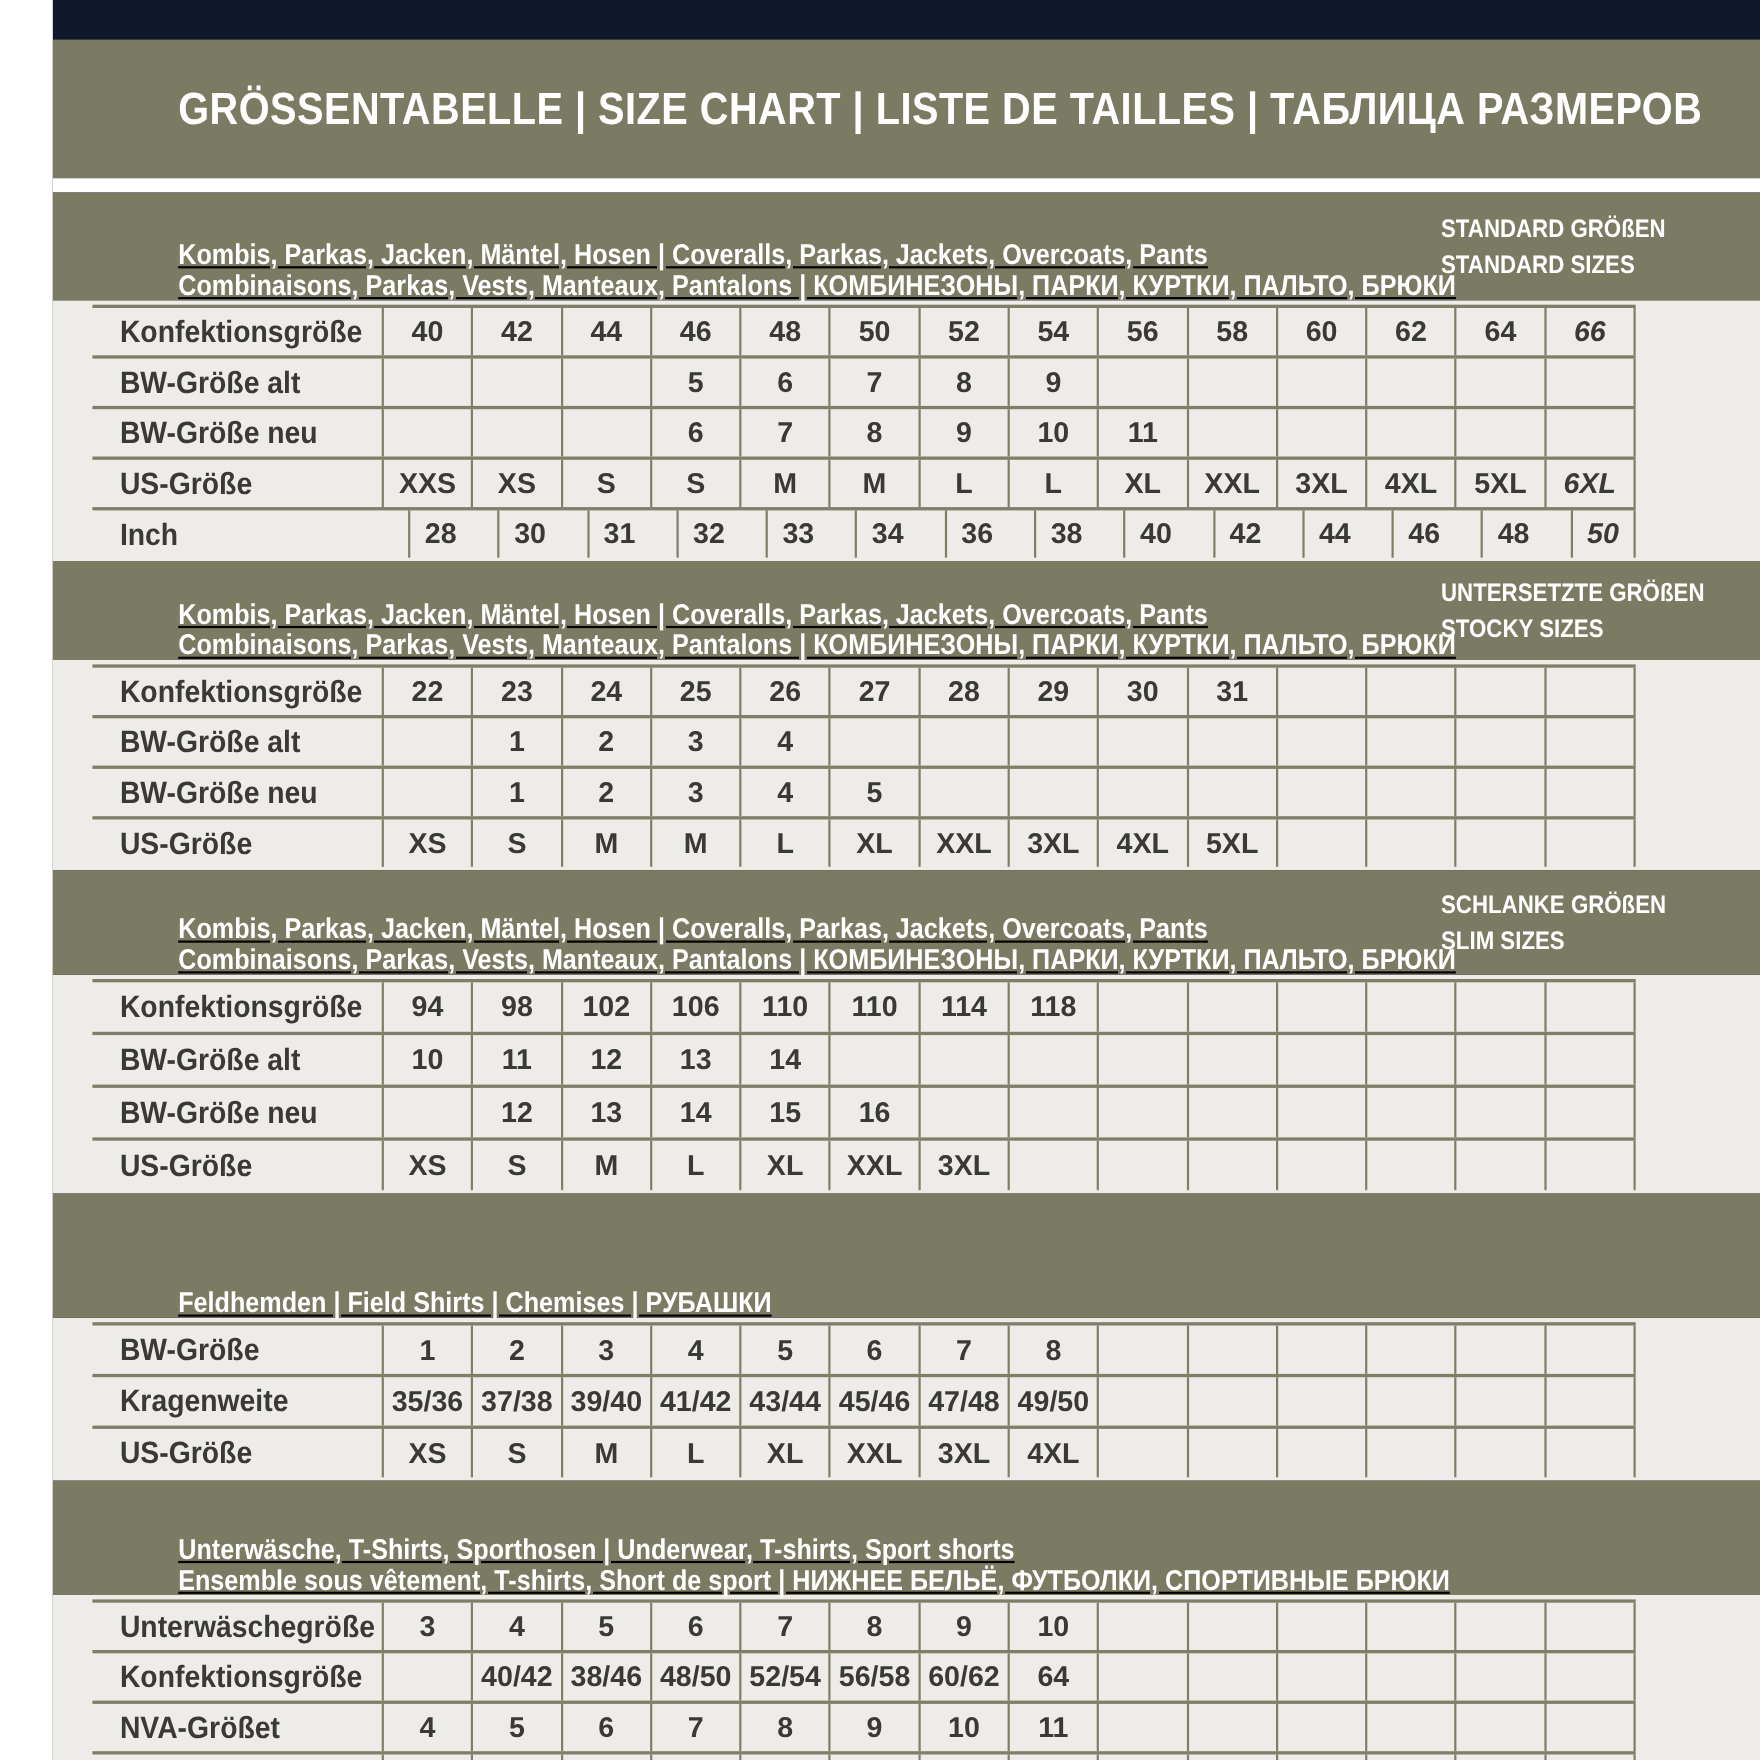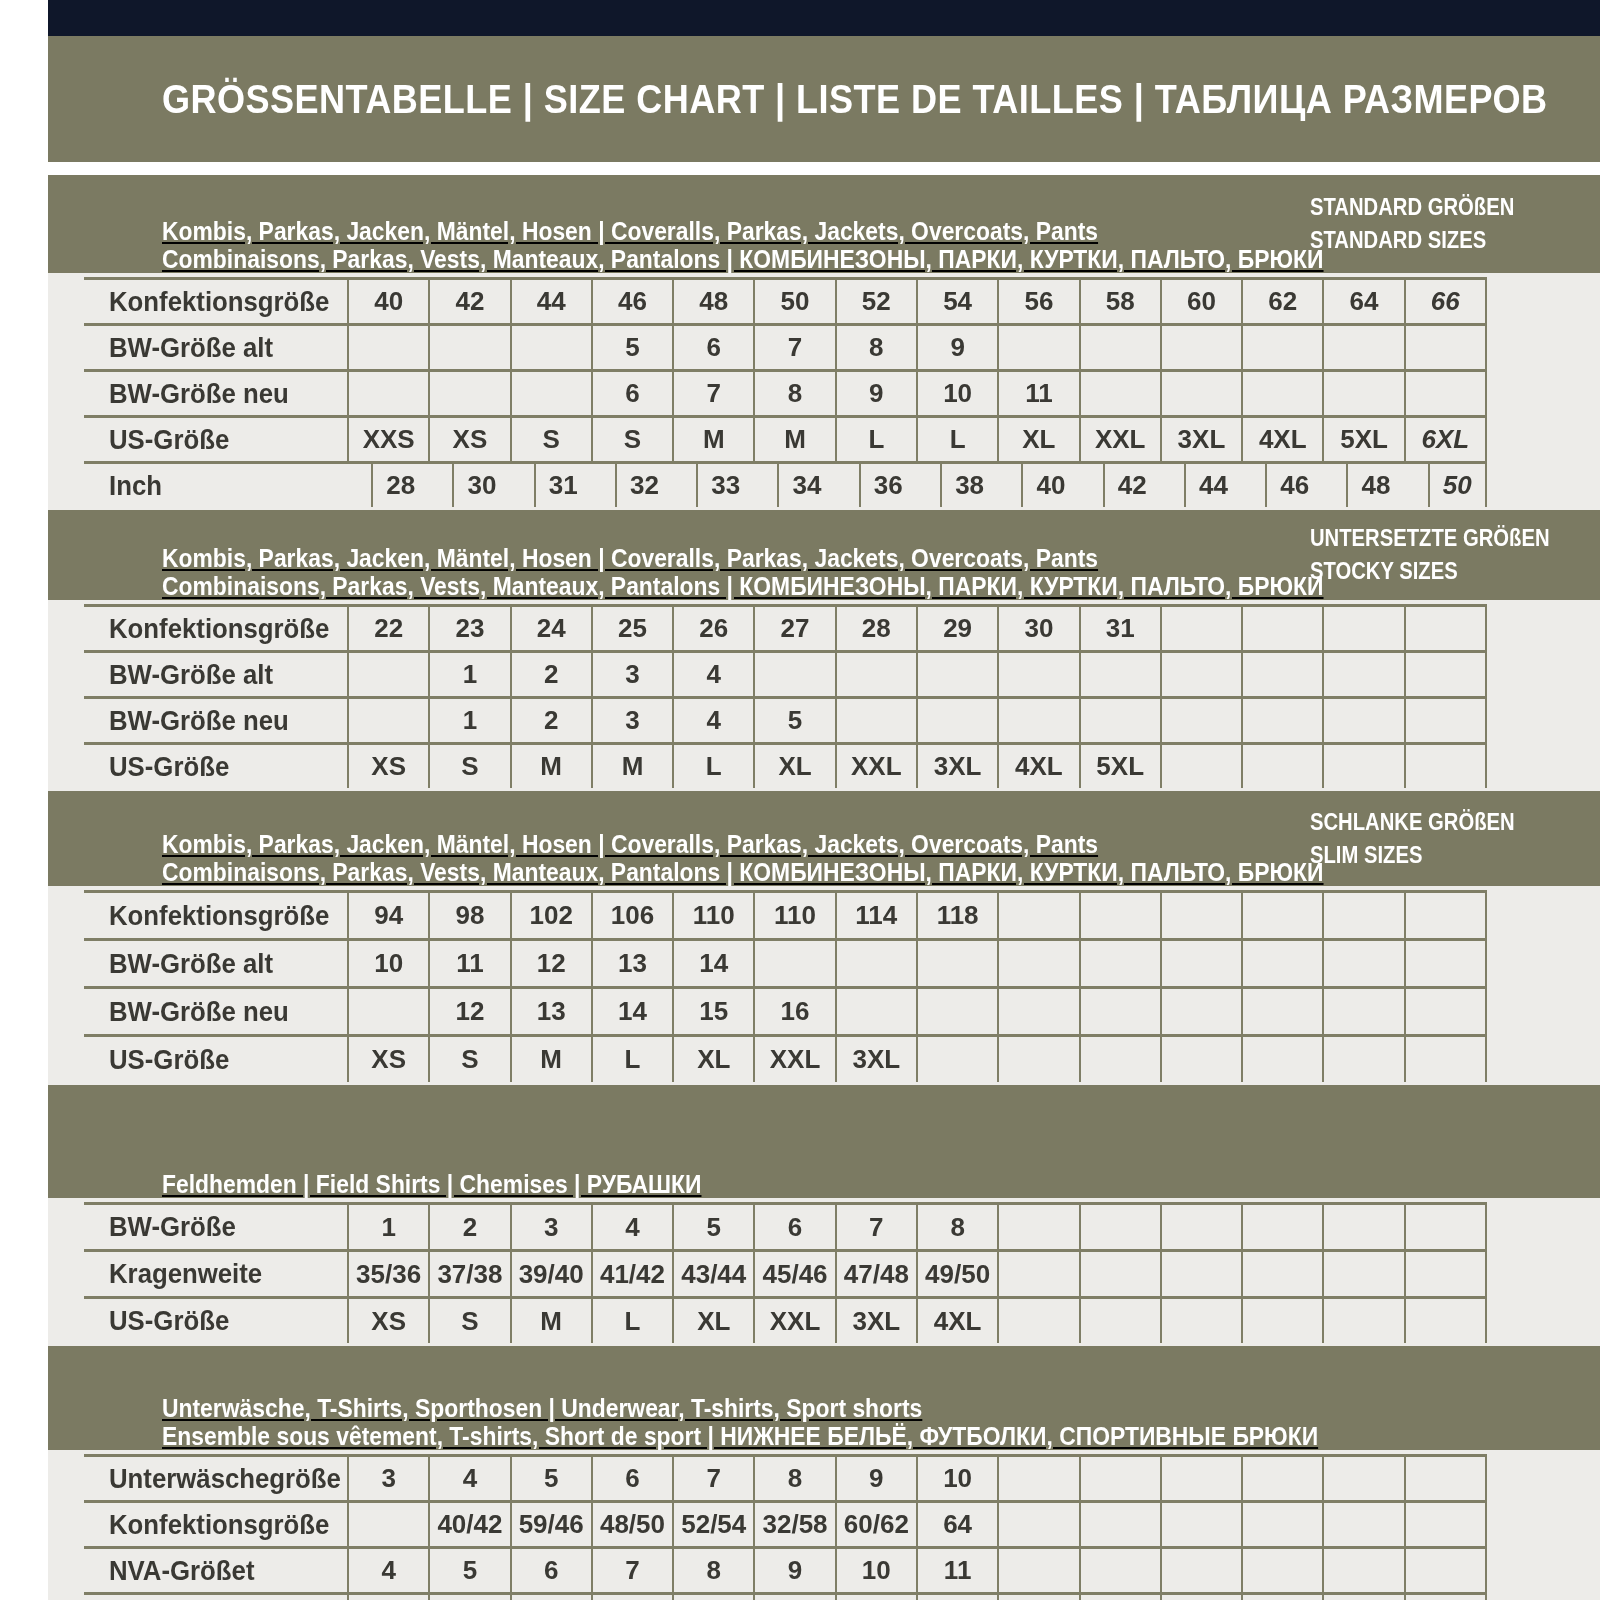--- a/index.html
+++ b/index.html
@@ -447,24 +447,24 @@
             <div class="cell value"></div>
             <div class="cell value"></div>
             <div class="cell value"></div>
           </div>
           <div class="row" style="height: 43px;">
             <div class="cell label">
               <span class="label-text">Konfektionsgröße</span>
             </div>
             <div class="cell value"></div>
             <div class="cell value">40/42</div>
-            <div class="cell value">59/46</div>
+            <div class="cell value">38/46</div>
             <div class="cell value">48/50</div>
             <div class="cell value">52/54</div>
-            <div class="cell value">32/58</div>
+            <div class="cell value">56/58</div>
             <div class="cell value">60/62</div>
             <div class="cell value">64</div>
             <div class="cell value"></div>
             <div class="cell value"></div>
             <div class="cell value"></div>
             <div class="cell value"></div>
             <div class="cell value"></div>
             <div class="cell value"></div>
           </div>
           <div class="row" style="height: 43px;">

